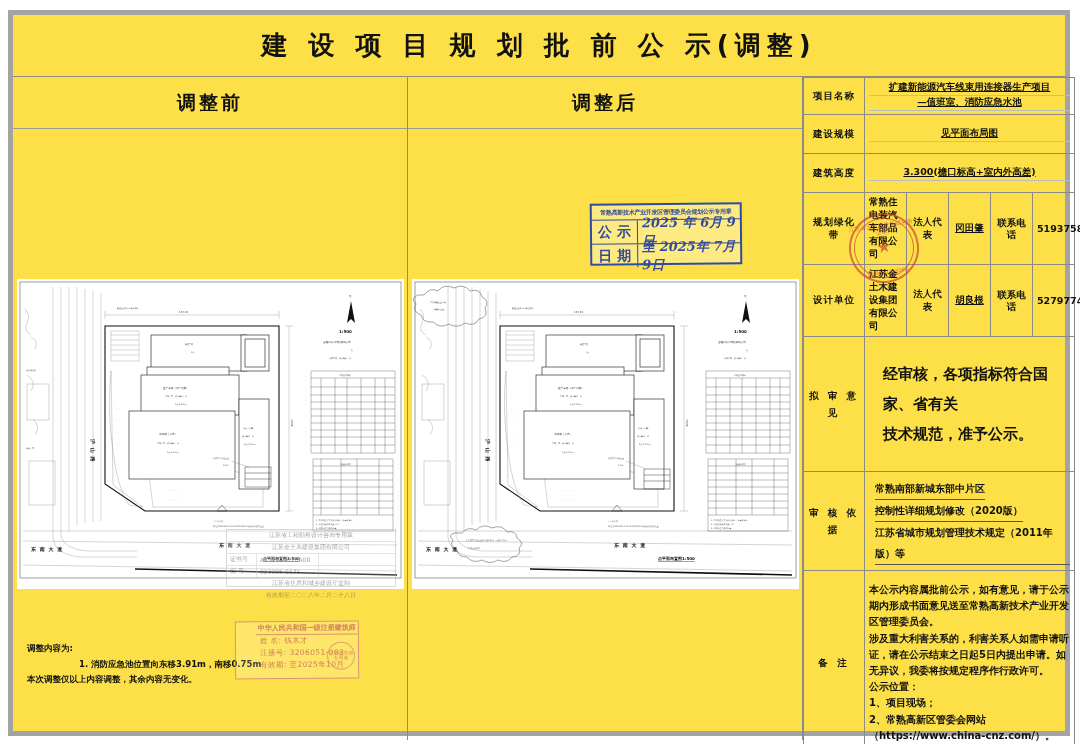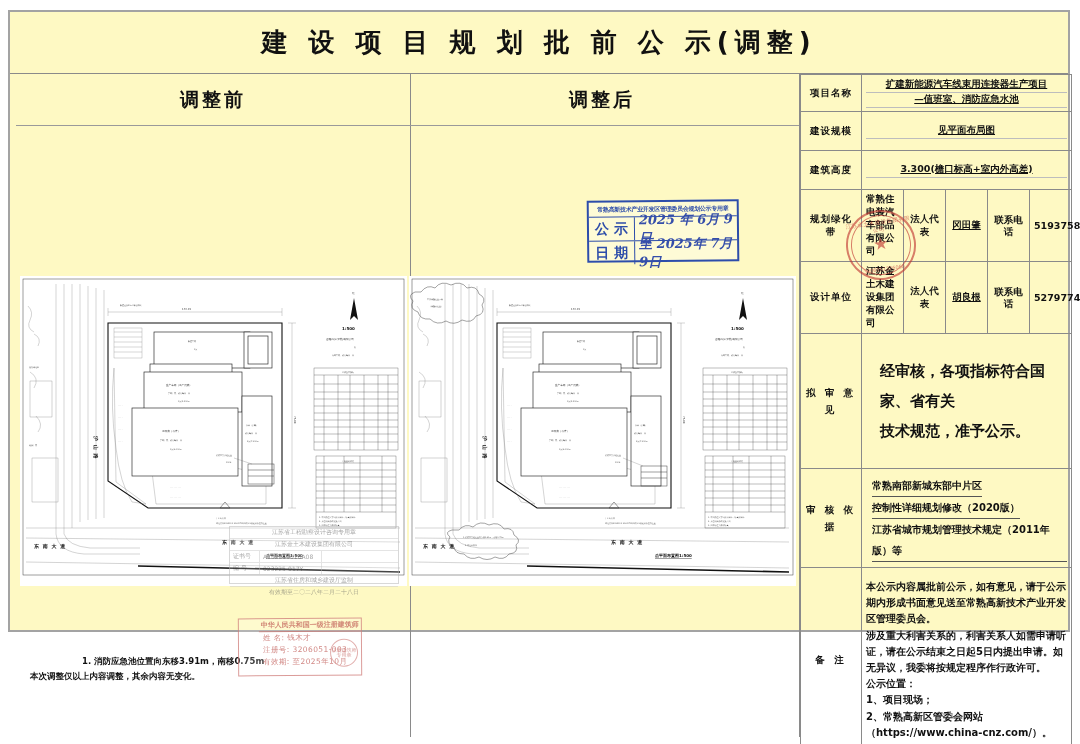--- a/index.html
+++ b/index.html
@@ -8,37 +8,37 @@
     font-family:"DejaVu Sans","Liberation Sans",sans-serif;
     width:1080px;height:744px;overflow:hidden;position:relative;
     color:#1a1a1a;
   }
   .page{
     position:absolute;left:0;top:0;width:1080px;height:744px;
     background:#ffffff;
   }
   
   .frame{
-    position:absolute;left:8px;top:10px;width:1062px;height:622px;
-    border:2px solid #a3a3a3;box-sizing:border-box;background:#fef9c3;
+    position:absolute;left:8px;top:10px;width:1062px;height:726px;
+    border:5px solid #a3a3a3;box-sizing:border-box;background:#fde047;
   }
   
   .title-band{
     position:absolute;left:0;top:0;width:100%;height:62px;
     border-bottom:1px solid #8a8a8a;box-sizing:border-box;
     display:flex;align-items:center;justify-content:center;
   }
   .doc-title{
     font-size:26px;font-weight:bold;letter-spacing:6px;
     font-family:"DejaVu Sans","Liberation Sans",sans-serif;
     color:#111;white-space:nowrap;
   }
   
   .body-row{position:absolute;left:0;top:62px;width:100%;height:663px;}
-  .col-before{position:absolute;left:6px;top:0;width:395px;height:100%;
+  .col-before{position:absolute;left:0;top:0;width:395px;height:100%;
      border-right:1px solid #8a8a8a;box-sizing:border-box;}
   .col-after{position:absolute;left:395px;top:0;width:395px;height:100%;
      border-right:1px solid #8a8a8a;box-sizing:border-box;}
   .col-info{position:absolute;left:790px;top:0;width:272px;height:100%;}
 
   .panel-head{
     height:52px;border-bottom:1px solid #9a9a9a;box-sizing:border-box;
     display:flex;align-items:center;justify-content:center;
   }
   .panel-head .ph-text{font-size:19px;font-weight:bold;letter-spacing:3px;color:#111;}
@@ -387,20 +387,21 @@
            <span>3206051-003</span>
          </div>
          <div class="as-row">
            <span>有效期:</span>
            <span>至2025年10月</span>
          </div>
          <div class="as-circle">注册建筑师专用章</div>
        </div>
 
        <div class="notes">
+         <div>调整内容为:</div>
          <div class="n-indent">1. 消防应急池位置向东移3.91m，南移0.75m</div>
          <div>本次调整仅以上内容调整，其余内容无变化。</div>
        </div>
      </div>
    </div>
 
    <div class="col-after">
      <div class="panel-head">
        <span class="ph-text">调整后</span>
      </div>

